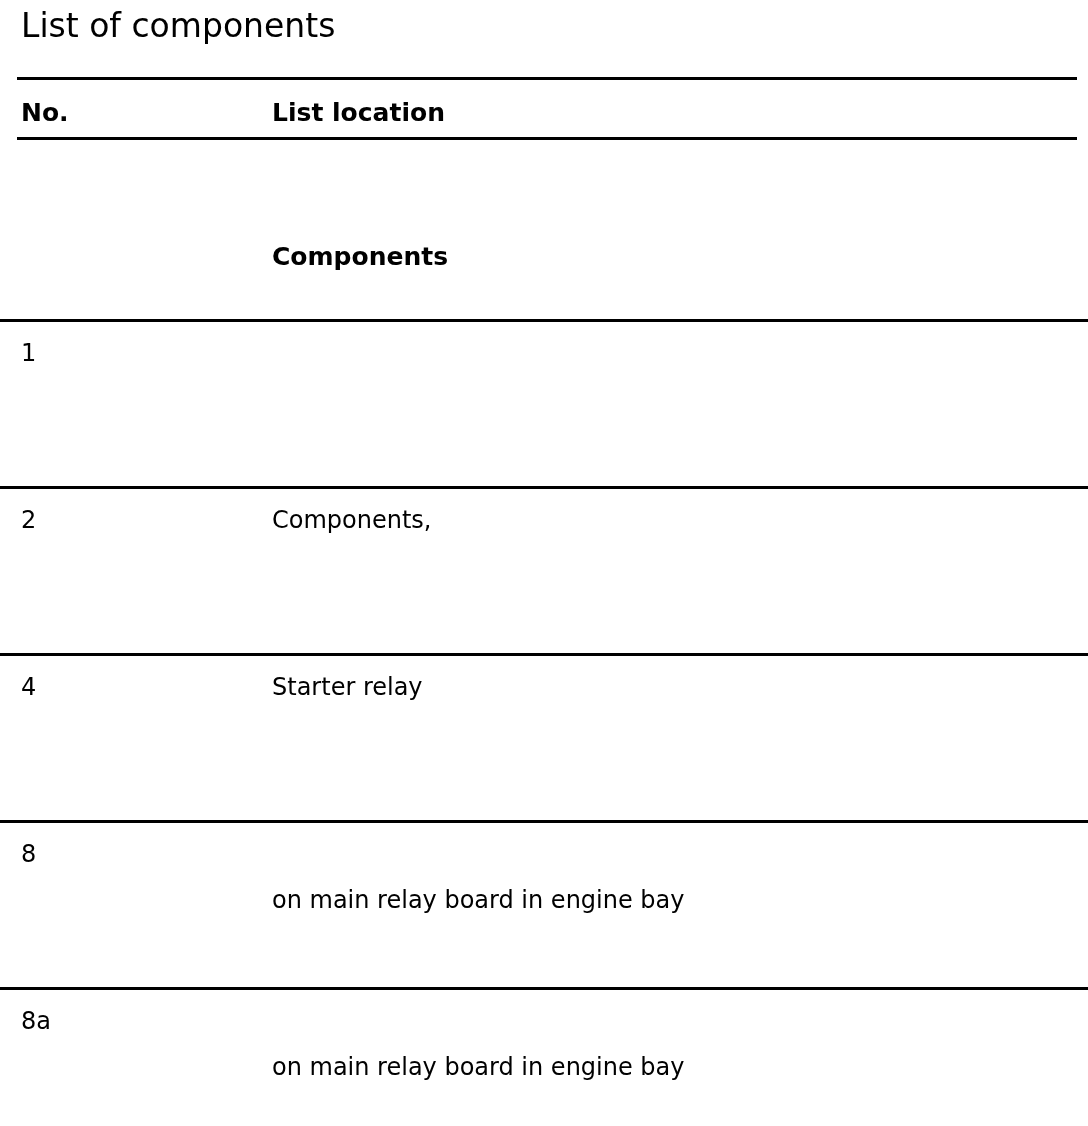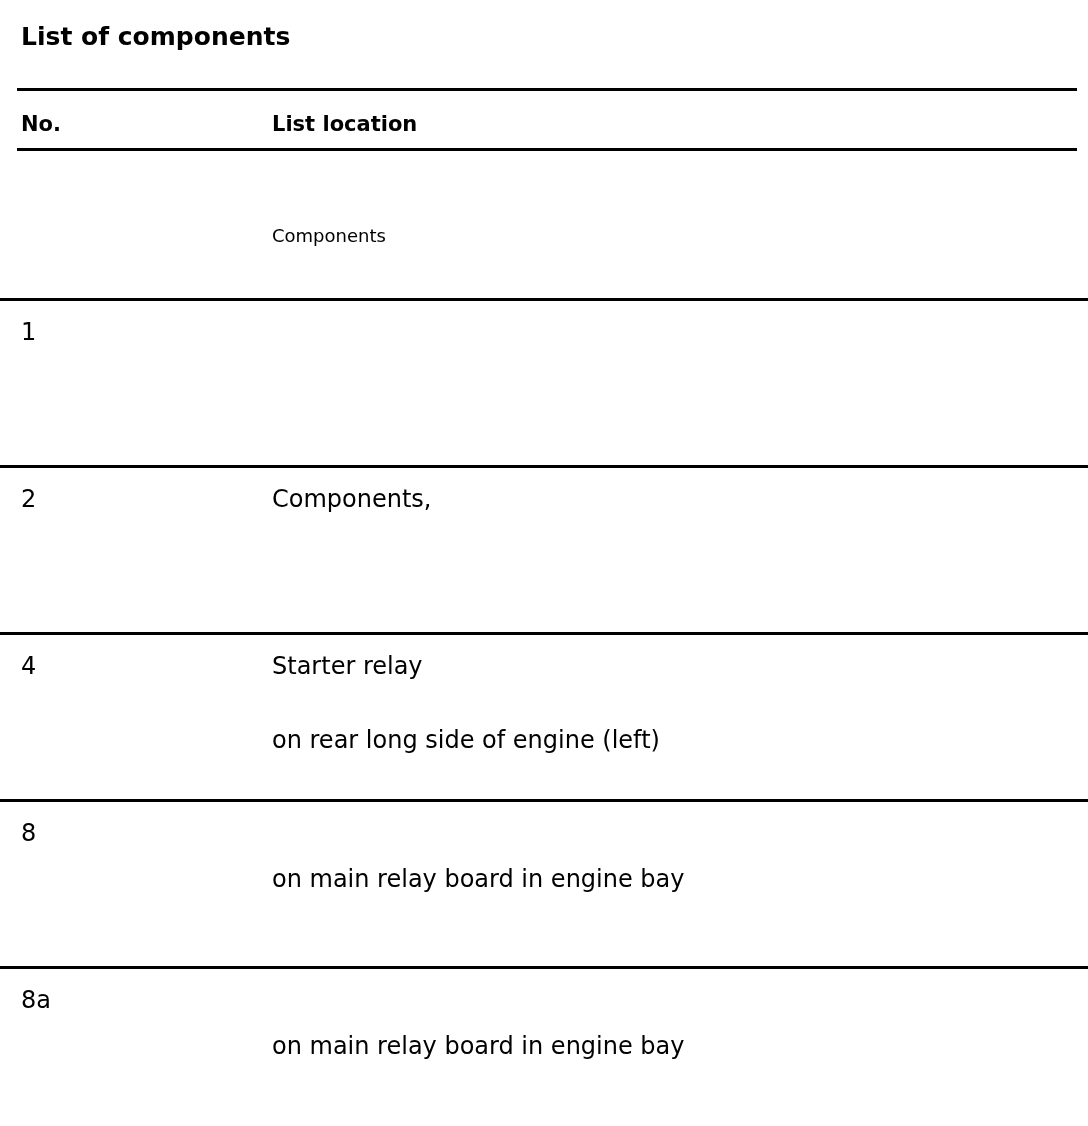--- a/index.html
+++ b/index.html
@@ -7,48 +7,48 @@
   .page {
     position: relative;
     width: 1088px;
     height: 1126px;
     background: #ffffff;
     color: #000000;
     font-family: "DejaVu Sans", "Liberation Sans", sans-serif;
     overflow: hidden;
   }
   .title {
-    padding-top: 23px;
+    padding-top: 12px;
     margin-left: 21px;
-    font-size: 25px;
-    font-weight: bold;
+    font-size: 33px;
+    font-weight: normal;
     line-height: 28px;
   }
   .rule {
     height: 3px;
     width: 1060px;
     margin-left: 17px;
     background: #000000;
   }
   .rule-title { margin-top: 37px; }
   .rule-header { margin-top: 10px; }
   .header-row {
     display: grid;
     grid-template-columns: 251px 1fr;
     padding-left: 21px;
     margin-top: 19px;
-    font-size: 21px;
+    font-size: 25px;
     font-weight: bold;
     line-height: 28px;
   }
   .section-label {
-    margin-top: 72px;
+    margin-top: 104px;
     margin-left: 272px;
-    font-size: 18px;
-    font-weight: normal;
+    font-size: 25px;
+    font-weight: bold;
     line-height: 26px;
   }
   .rows { margin-top: 49px; }
   .row {
     border-top: 3px solid #000000;
     height: 167px;
     display: grid;
     grid-template-columns: 251px 1fr;
     padding: 17px 0 0 21px;
     font-size: 24px;
@@ -85,21 +85,20 @@
       <div class="cell-no">2</div>
       <div class="cell-name-loc">
         <div class="name">Components,</div>
       </div>
     </div>
 
     <div class="row">
       <div class="cell-no">4</div>
       <div class="cell-name-loc">
         <div class="name">Starter relay</div>
-        <div class="location">on rear long side of engine (left)</div>
       </div>
     </div>
 
     <div class="row">
       <div class="cell-no">8</div>
       <div class="cell-name-loc">
         <div class="location">on main relay board in engine bay</div>
       </div>
     </div>
 

